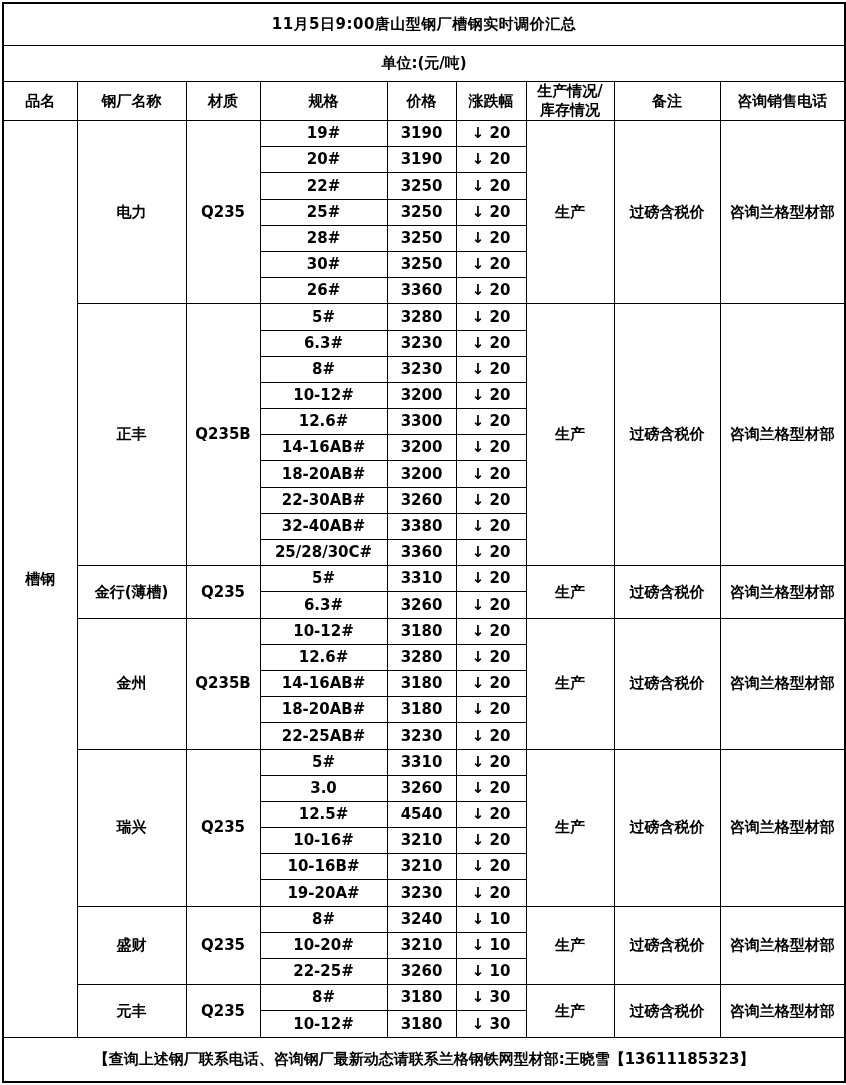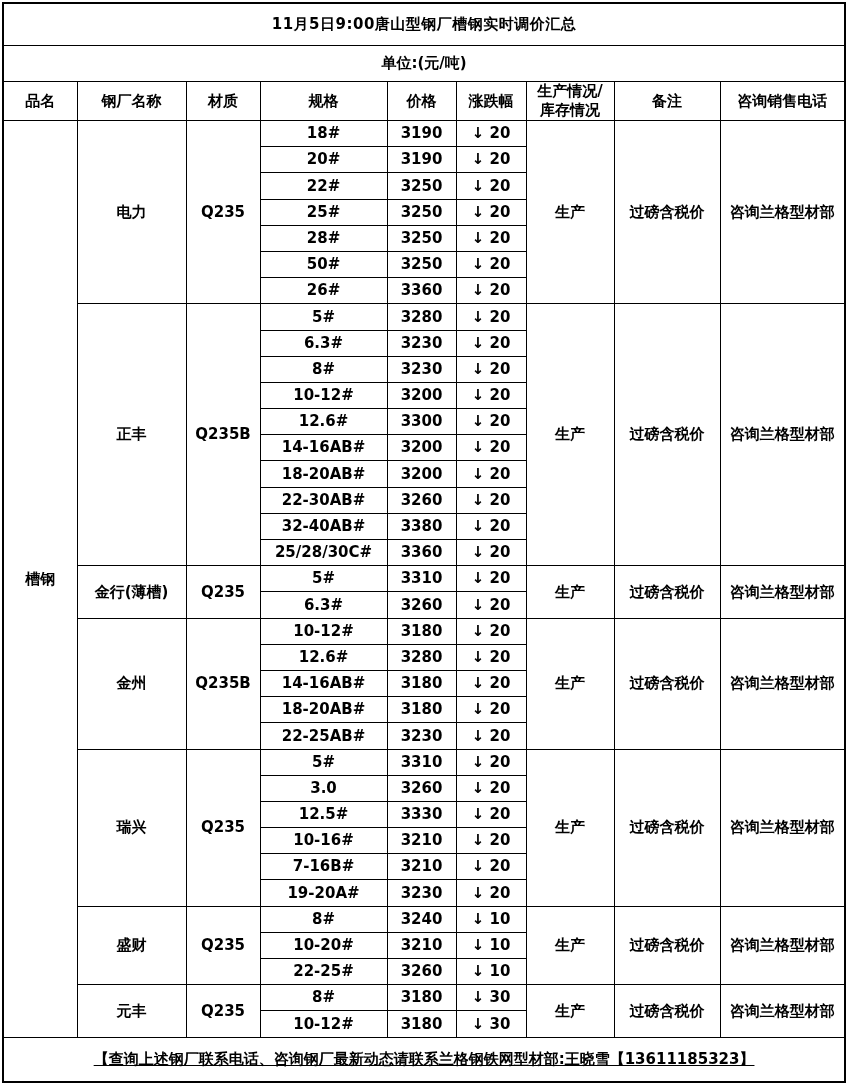--- a/index.html
+++ b/index.html
@@ -40,21 +40,20 @@
     margin-left: 32px;
   }
   tr.header-row td {
     height: 38px;
     white-space: pre-line;
     font-size: 15px;
   }
   tr.footer-row td {
     height: 43px;
     font-size: 16px;
-    text-decoration: underline;
   }
 </style>
 </head>
 <body>
 
 <table id="price-table">
   <colgroup>
     <col style="width:74px">
     <col style="width:109px">
     <col style="width:74px">
@@ -82,21 +81,21 @@
       <td>生产情况/
 库存情况</td>
       <td>备注</td>
       <td>咨询销售电话</td>
     </tr>
 
     <tr class="data-row">
         <td rowspan="35">槽钢</td>
         <td rowspan="7">电力</td>
         <td rowspan="7">Q235</td>
-        <td>18#</td>
+        <td>19#</td>
         <td>3190</td>
         <td class="change-cell">↓ 20</td>
         <td rowspan="7">生产</td>
         <td rowspan="7">过磅含税价</td>
         <td rowspan="7">咨询兰格型材部</td>
       </tr>
       <tr class="data-row">
         <td>20#</td>
         <td>3190</td>
         <td class="change-cell">↓ 20</td>
@@ -110,21 +109,21 @@
         <td>25#</td>
         <td>3250</td>
         <td class="change-cell">↓ 20</td>
       </tr>
       <tr class="data-row">
         <td>28#</td>
         <td>3250</td>
         <td class="change-cell">↓ 20</td>
       </tr>
       <tr class="data-row">
-        <td>50#</td>
+        <td>30#</td>
         <td>3250</td>
         <td class="change-cell">↓ 20</td>
       </tr>
       <tr class="data-row">
         <td>26#</td>
         <td>3360</td>
         <td class="change-cell">↓ 20</td>
       </tr>
       <tr class="data-row">
         <td rowspan="10">正丰</td>
@@ -236,30 +235,30 @@
         <td rowspan="6">过磅含税价</td>
         <td rowspan="6">咨询兰格型材部</td>
       </tr>
       <tr class="data-row">
         <td>3.0</td>
         <td>3260</td>
         <td class="change-cell">↓ 20</td>
       </tr>
       <tr class="data-row">
         <td>12.5#</td>
-        <td>3330</td>
+        <td>4540</td>
         <td class="change-cell">↓ 20</td>
       </tr>
       <tr class="data-row">
         <td>10-16#</td>
         <td>3210</td>
         <td class="change-cell">↓ 20</td>
       </tr>
       <tr class="data-row">
-        <td>7-16B#</td>
+        <td>10-16B#</td>
         <td>3210</td>
         <td class="change-cell">↓ 20</td>
       </tr>
       <tr class="data-row">
         <td>19-20A#</td>
         <td>3230</td>
         <td class="change-cell">↓ 20</td>
       </tr>
       <tr class="data-row">
         <td rowspan="3">盛财</td>

